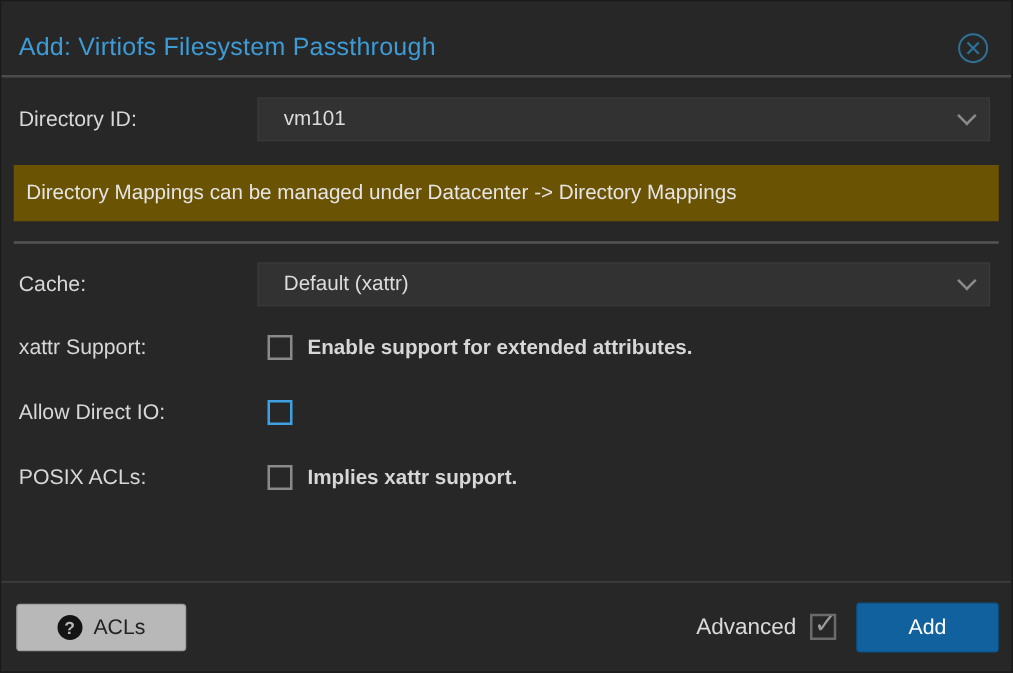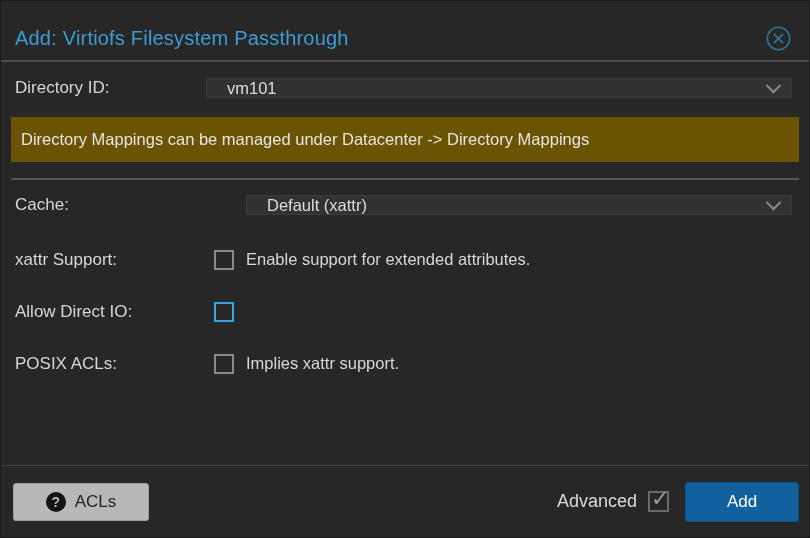--- a/index.html
+++ b/index.html
@@ -37,21 +37,21 @@
   .bdy { flex: 1; padding: 0 10px; }
 
   .frow { display: flex; align-items: center; }
   .flabel {
     width: 195px; flex: 0 0 195px;
     padding-left: 4px;
     font-size: 17px; color: #d7d7d7;
   }
 
   .combo {
-    flex: 1; height: 20px; margin-right: 7px;
+    flex: 1; height: 35px; margin-right: 7px;
     background: #323232;
     border: 1px solid #3a3a3a;
     display: flex; align-items: center;
     padding: 0 12px 0 20px;
     cursor: pointer;
   }
   .combo-text { flex: 1; font-size: 16.5px; color: #dcdcdc; }
   .chev {
     width: 11px; height: 11px;
     border-right: 2px solid #8b8b8b;
@@ -64,25 +64,25 @@
   .warning {
     margin-top: 19px;
     background: #6b5304;
     color: #e5e5e5;
     font-size: 16.5px; line-height: 27px;
     padding: 9px 10px;
   }
 
   .divider2 { margin-top: 16px; border-top: 2px solid #555; }
 
-  .row-cache { margin-top: 15px; gap: 40px; }
+  .row-cache { margin-top: 15px; }
 
   .cbrow { margin-top: 30px; height: 22px; }
-  .cbrow-first { margin-top: 34px; }
-  .cb-wrap { flex: 1; display: flex; padding-left: 8px; }
+  .cbrow-first { margin-top: 22px; }
+  .cb-wrap { flex: 1; display: flex; align-items: center; padding-left: 8px; font-weight: bold; }
   .cbox {
     width: 20px; height: 20px;
     border: 2px solid #8a8a8a;
     background: transparent;
     flex: 0 0 20px;
     cursor: pointer;
   }
   .cbox.focus-blue { border-color: #3da1e4; }
   .boxlabel { margin-left: 12px; font-size: 16.5px; color: #d7d7d7; }
 

